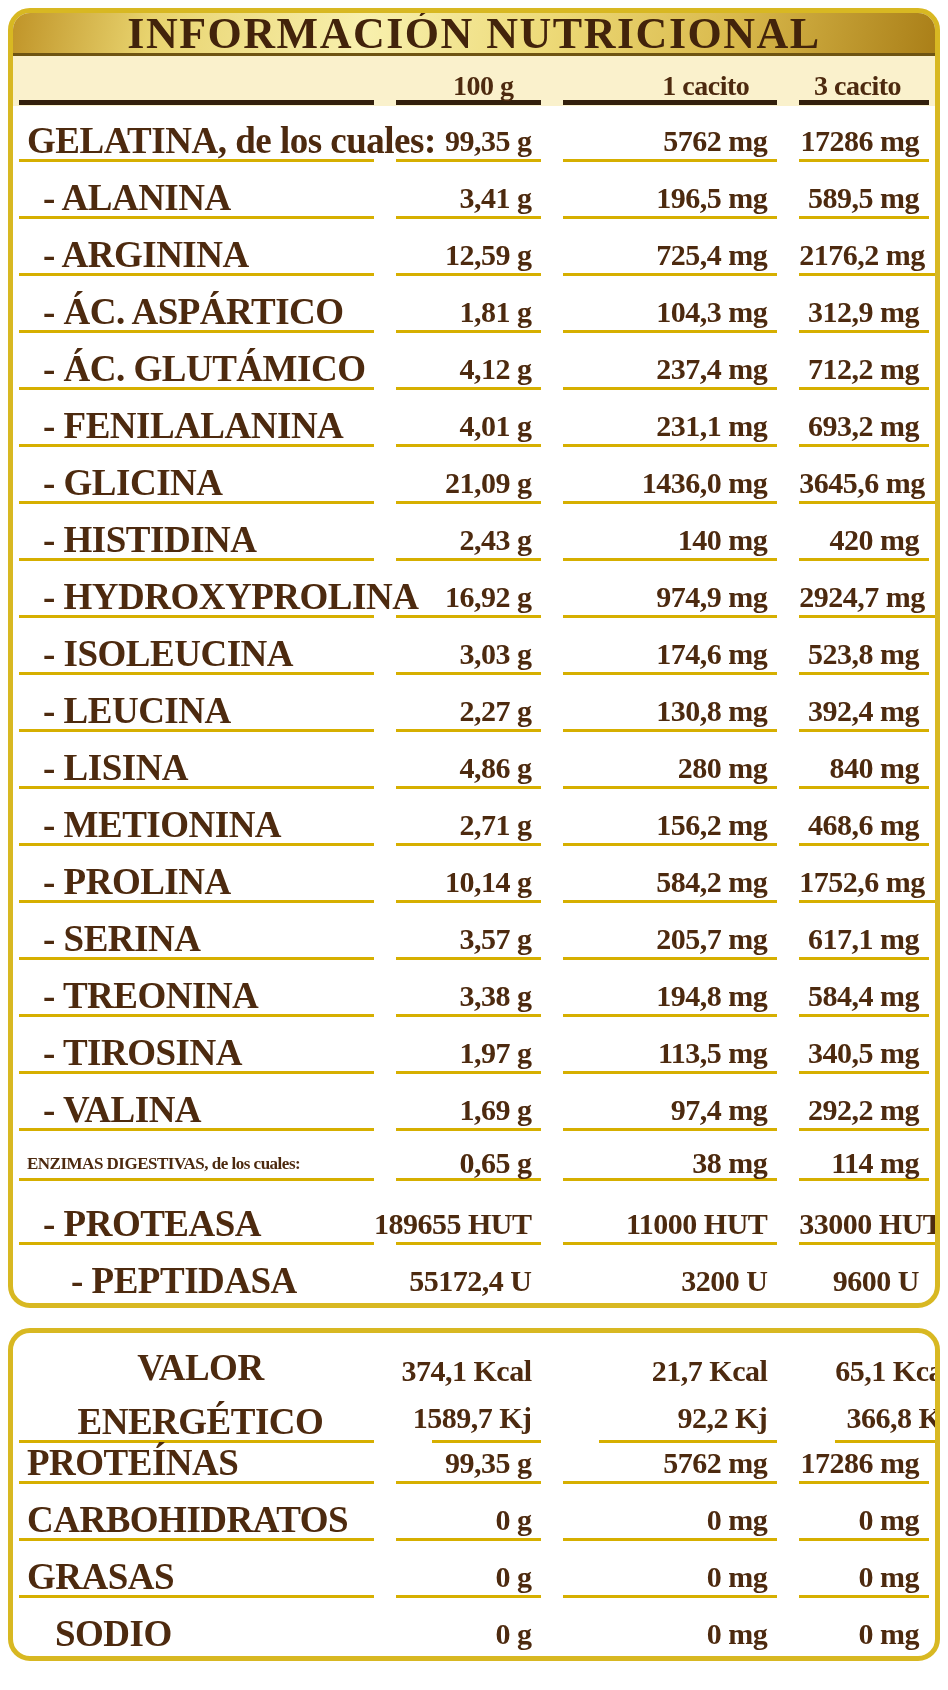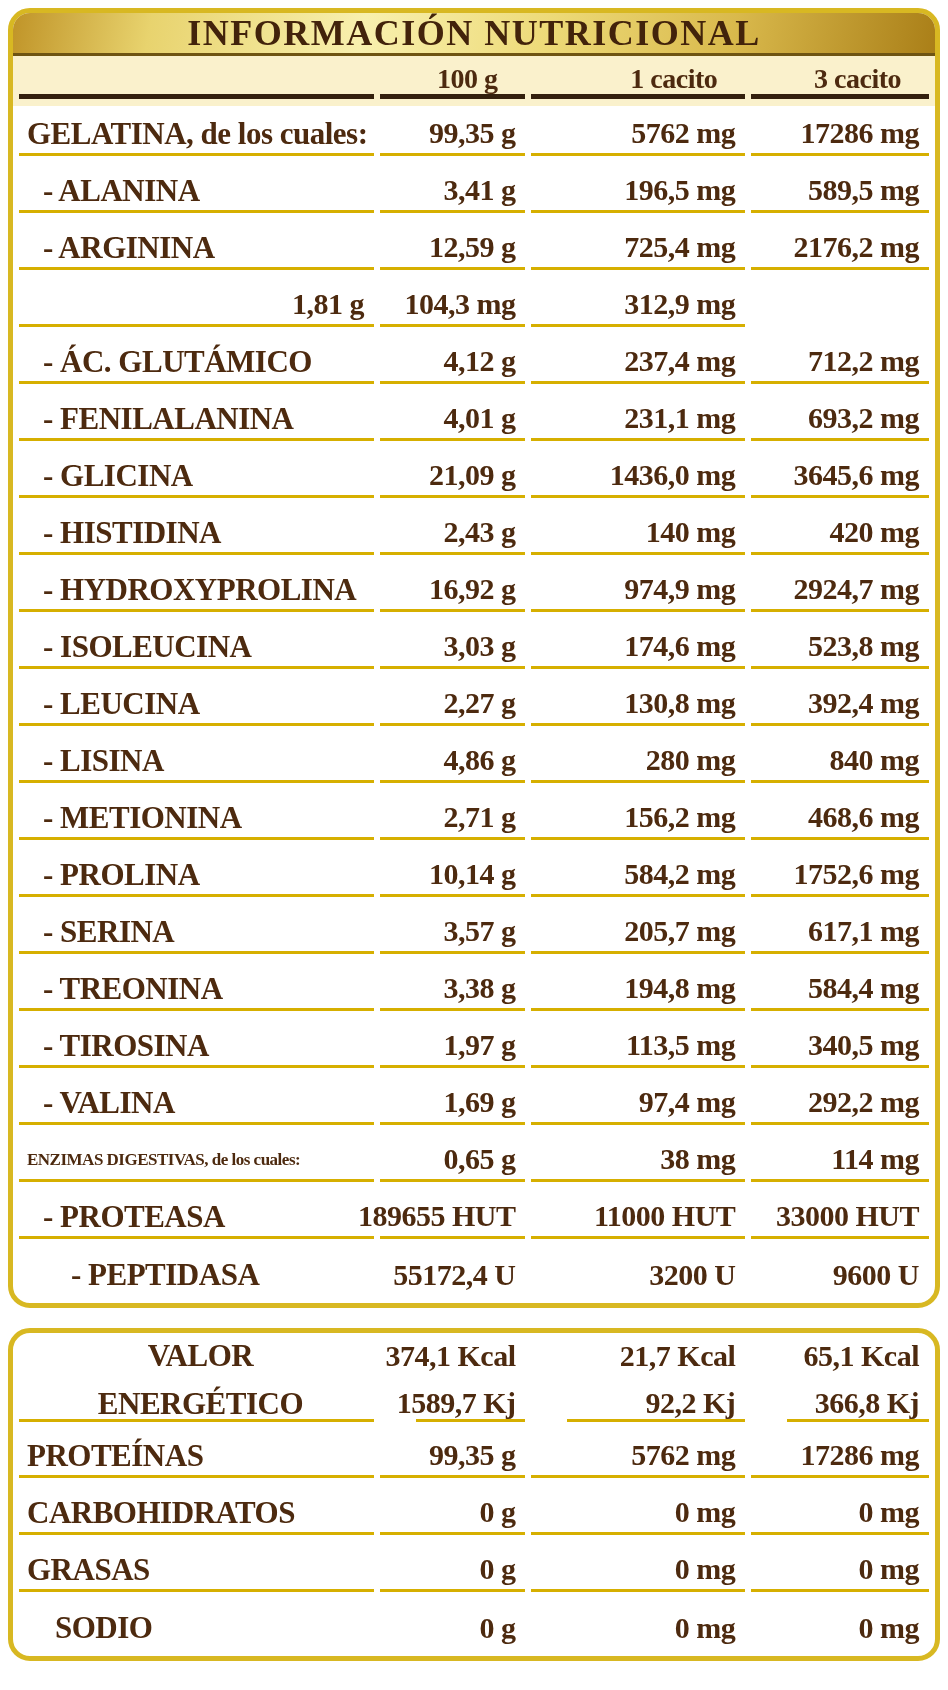--- a/index.html
+++ b/index.html
@@ -24,41 +24,41 @@
     overflow:hidden;
     background:#ffffff;
     width:932px;
   }
   .box2{margin-top:20px;}
   .title-band{
     height:43px;
     background:linear-gradient(100deg,#C09428 0%,#E8D36E 15%,#F8F0AE 38%,#EDDA78 58%,#D9B94C 78%,#AA7F18 100%);
     border-bottom:3px solid #6E5412;
     display:flex;align-items:center;justify-content:center;
-    font-size:36px;letter-spacing:1.5px;color:#42230B;
+    font-size:44px;letter-spacing:1.5px;color:#42230B;
   }
   .colhead,.row{
     display:grid;
     grid-template-columns:39% 16% 23.5% 1fr;
-    column-gap:6px;
-    padding:7px 6px;
+    column-gap:22px;
+    padding:16px 6px;
   }
   .colhead{height:50px;background:var(--cream);}
   .colhead .cell{border-bottom:5px solid var(--rule);}
   .row{height:57px;}
   .row.tall{height:95px;}
   .cell{
     display:flex;align-items:center;
     white-space:nowrap;
     font-size:30px;line-height:1;
     letter-spacing:-0.5px;
   }
   .row .cell{border-bottom:3px solid var(--sep);}
   #rows1 .row:last-child .cell,#rows2 .row:last-child .cell{border-bottom:none;margin-left:28px;}
-  .cell.label{justify-content:flex-start;padding-left:8px;font-size:31px;}
+  .cell.label{justify-content:flex-start;padding-left:8px;font-size:37px;}
   .cell.label.indent{padding-left:24px;}
   .cell.label.small{font-size:17px;letter-spacing:-0.5px;}
   .cell.val{justify-content:flex-end;padding-right:10px;text-align:right;}
   .cell.h{font-size:28px;padding-right:28px;border-bottom-width:5px;}
   .row.tall .cell{flex-direction:column;justify-content:center;gap:17px;}
   .row.tall .cell.label{align-items:center;}
   .row.tall .cell.val{align-items:flex-end;margin-left:36px;}
 </style>
 </head>
 <body>
@@ -112,20 +112,23 @@
             <div class="line">12,59 g</div>
           </div>
           <div class="cell val">
             <div class="line">725,4 mg</div>
           </div>
           <div class="cell val">
             <div class="line">2176,2 mg</div>
           </div>
         </div>
         <div class="row">
+          <div class="cell label indent">
+            <div class="line">- ÁC. ASPÁRTICO</div>
+          </div>
           <div class="cell val">
             <div class="line">1,81 g</div>
           </div>
           <div class="cell val">
             <div class="line">104,3 mg</div>
           </div>
           <div class="cell val">
             <div class="line">312,9 mg</div>
           </div>
         </div>

